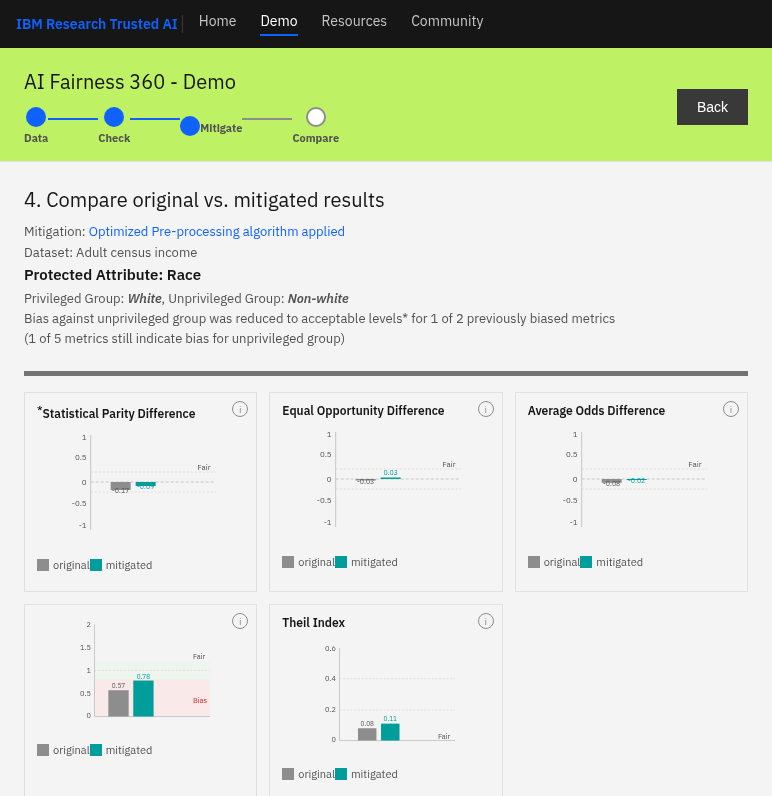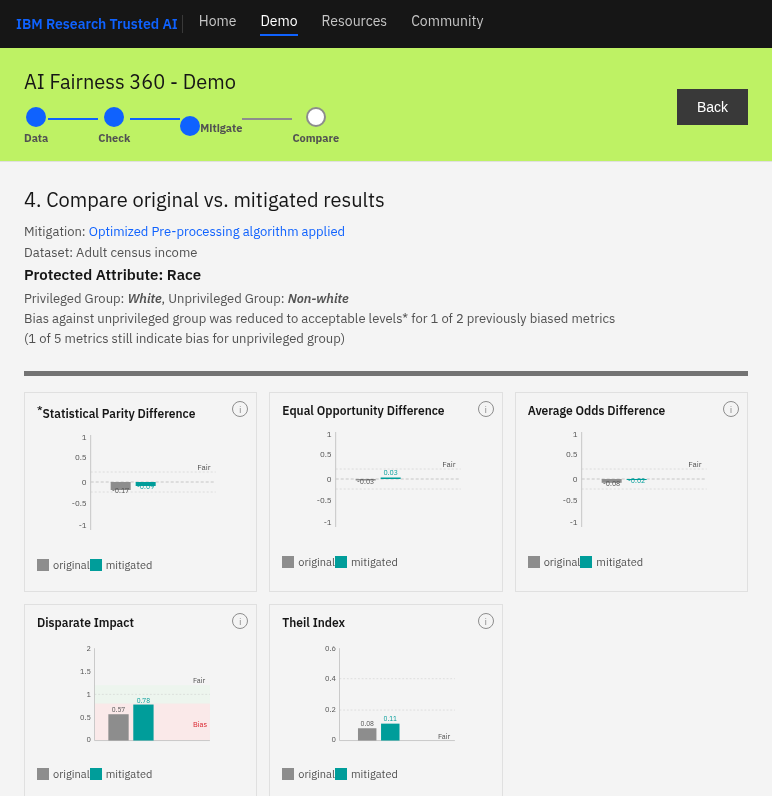--- a/index.html
+++ b/index.html
@@ -360,21 +360,20 @@
           <span>mitigated</span>
         </div>
       </div>
     </div>
   </div>
 
   <div style="display:grid;grid-template-columns:1fr 1fr 1fr;gap:12px;margin-top:12px;">
 
     <div class="chart-card">
       <div class="info-icon">i</div>
-      <div class="chart-title">Disparate Impact</div>
       <div class="chart-area">
         <svg class="chart-svg" viewBox="0 0 160 130">
 
           <rect x="30" y="50" width="125" height="20" fill="#e8f5e9" opacity="0.6"></rect>
 
           <rect x="30" y="70" width="125" height="40" fill="#fdd" opacity="0.5"></rect>
           <line x1="30" y1="10" x2="30" y2="110" stroke="#c6c6c6" stroke-width="1"></line>
           <line x1="30" y1="110" x2="155" y2="110" stroke="#c6c6c6" stroke-width="1"></line>
 
           <text x="26" y="13" font-size="8" text-anchor="end" fill="#525252">2</text>

